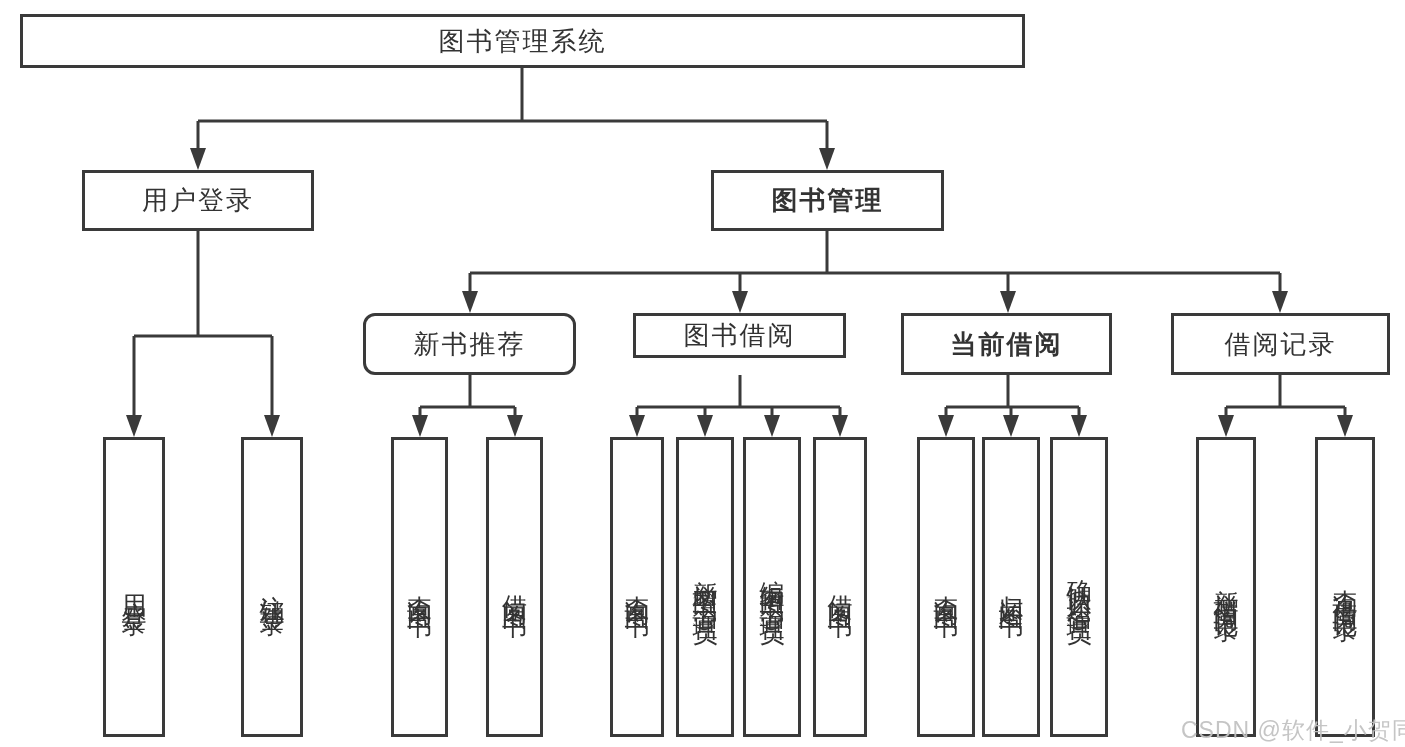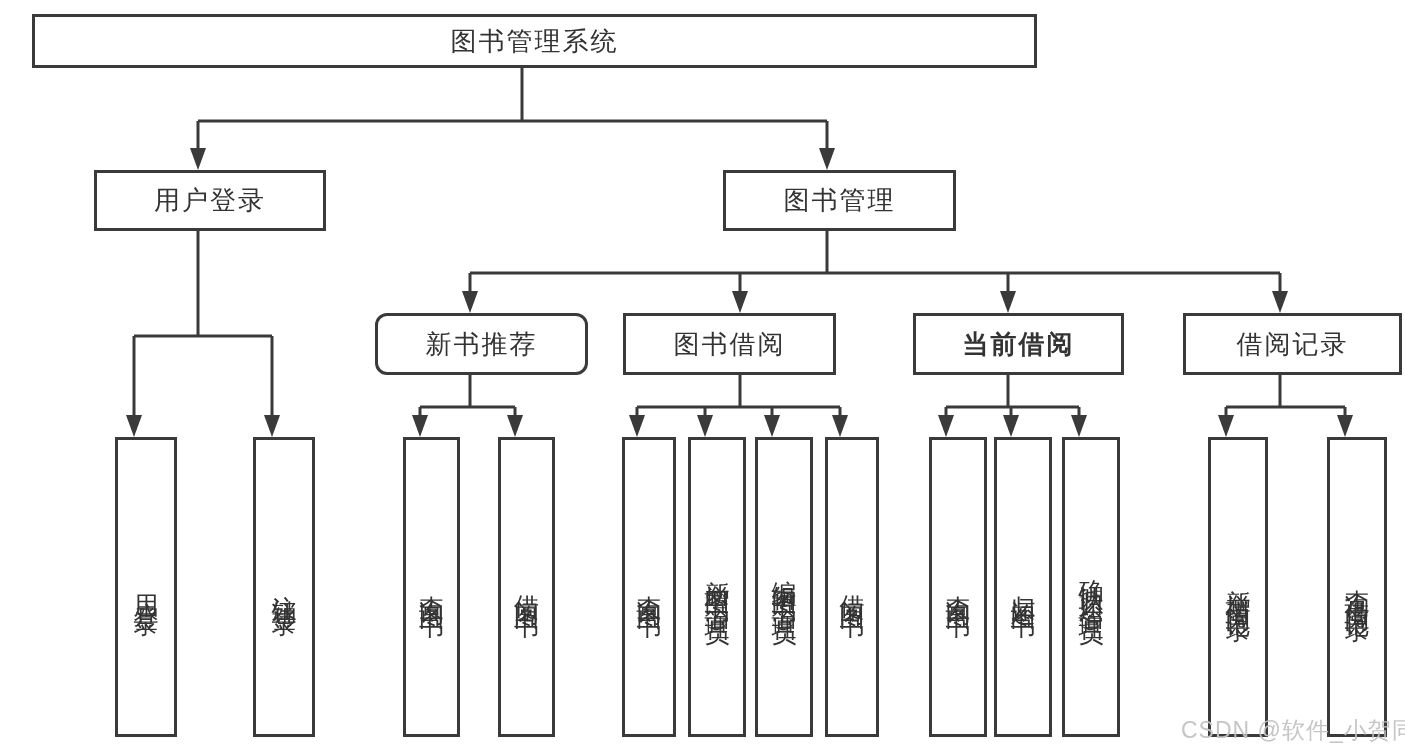--- a/index.html
+++ b/index.html
@@ -5,33 +5,33 @@
   html,body { margin:0; padding:0; background:#ffffff; }
   .canvas {
     position:relative; width:1405px; height:747px; background:#ffffff;
     font-family:"Liberation Sans","DejaVu Sans",sans-serif; color:#333333;
     overflow:hidden;
   }
   svg.connectors { position:absolute; left:0; top:0; width:1405px; height:747px; }
   .node {
     position:absolute; background:#ffffff; border:3px solid #3a3a3a;
     box-sizing:border-box; display:flex; align-items:center; justify-content:center;
-    font-size:26px; letter-spacing:2px; white-space:nowrap; z-index:2;margin-left:12px;
+    font-size:26px; letter-spacing:2px; white-space:nowrap; z-index:2;
   }
   .leaf { top:437px; height:300px; }
   .leaf .vtext {
     writing-mode:vertical-rl; font-size:25px; line-height:1;
     letter-spacing:6px; white-space:nowrap;
   }
   
   #n-root        { left:20px;  top:14px;  width:1005px; height:54px; }
   #n-user-login  { left:82px;  top:170px; width:232px;  height:61px; }
-  #n-book-mgmt   { left:711px; top:170px; width:233px;  height:61px; }
+  #n-book-mgmt   { left:711px; top:170px; width:233px;  height:61px;font-weight:bold; }
   #n-new-rec     { left:363px; top:313px; width:213px;  height:62px;border-radius:12px; }
-  #n-book-borrow { left:611px; top:313px; width:213px;  height:62px; }
+  #n-book-borrow { left:633px; top:313px; width:213px;  height:45px; }
   #n-cur-borrow  { left:901px; top:313px; width:211px;  height:62px;font-weight:bold; }
   #n-records     { left:1171px;top:313px; width:219px;  height:62px; }
   
   #l-user-login  { left:103px;  width:62px; }
   #l-logout      { left:241px;  width:62px; }
   #l-query1      { left:391px;  width:57px; }
   #l-borrow1     { left:486px;  width:57px; }
   #l-query2      { left:610px;  width:54px; }
   #l-add-book    { left:676px;  width:58px; }
   #l-edit-book   { left:743px;  width:58px; }

